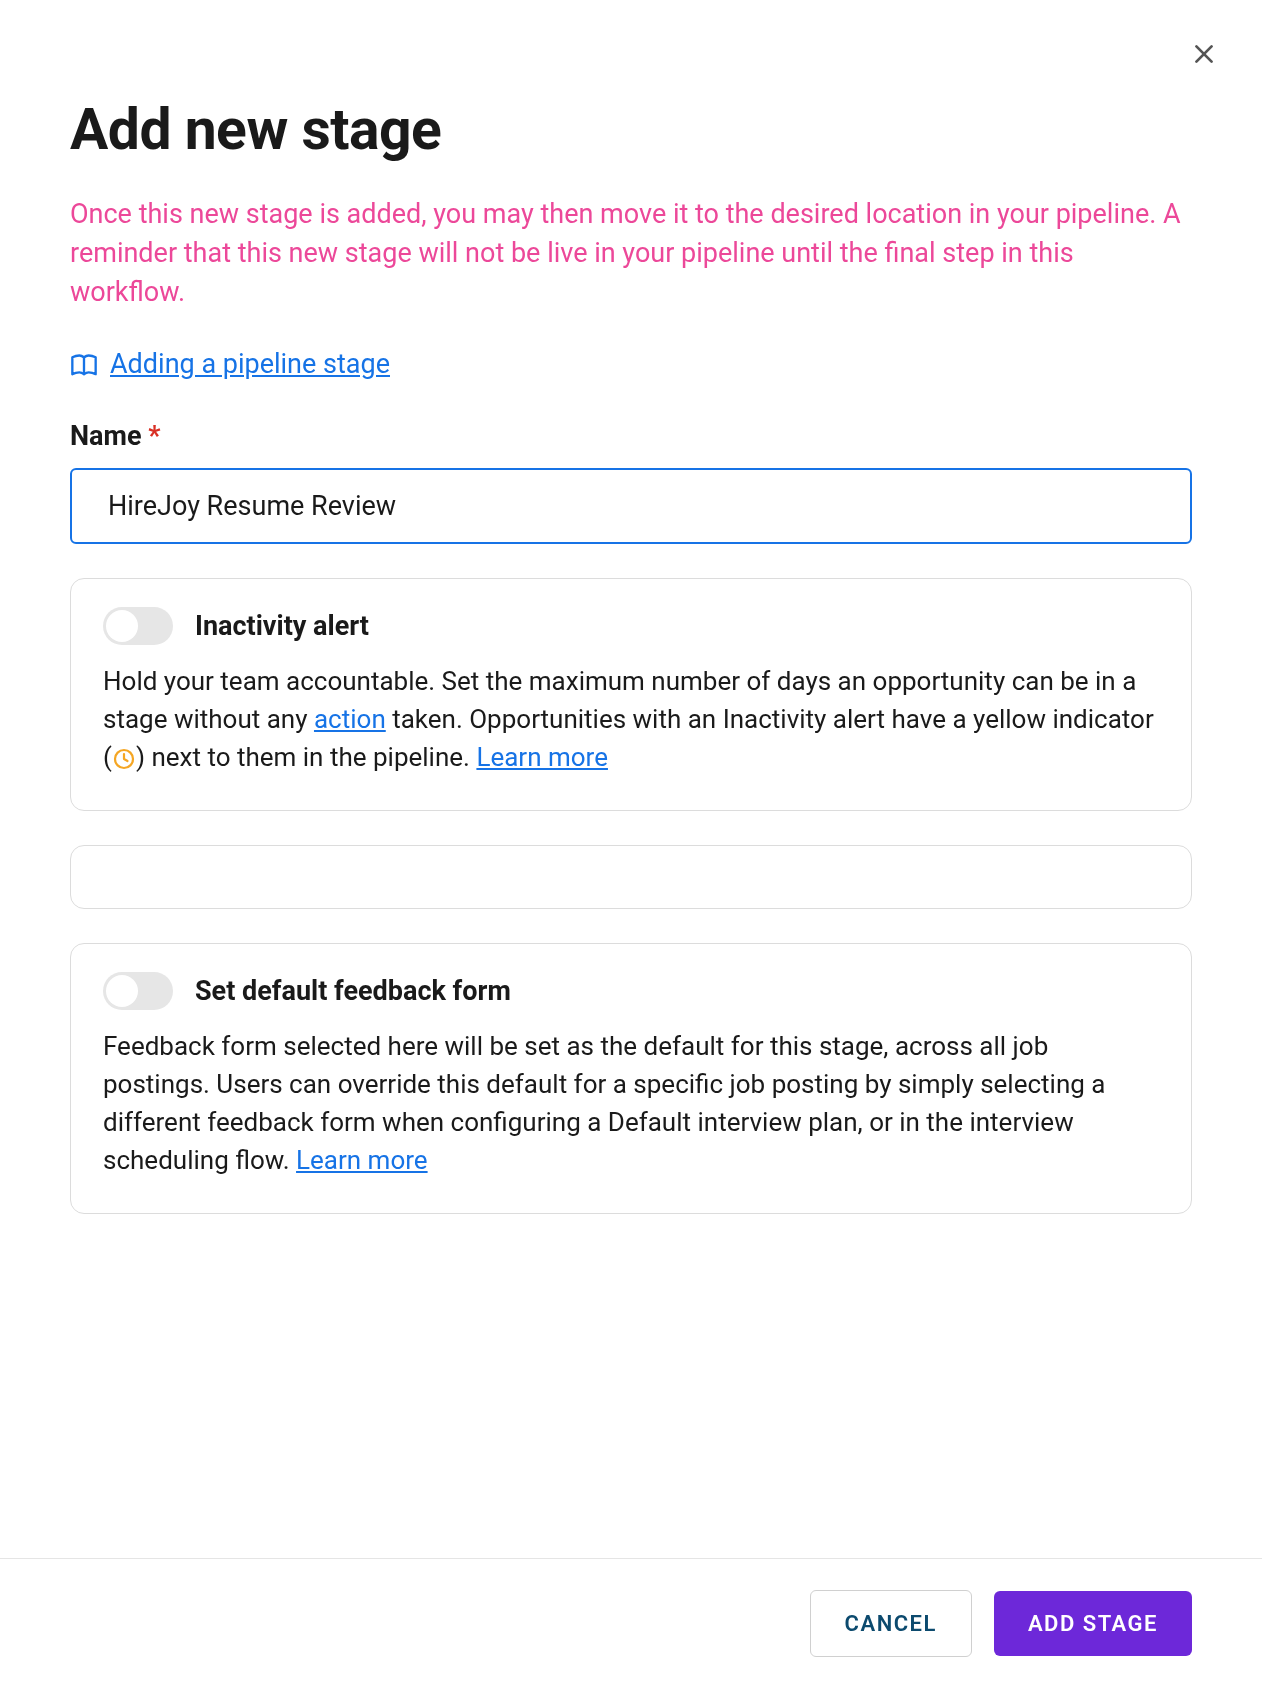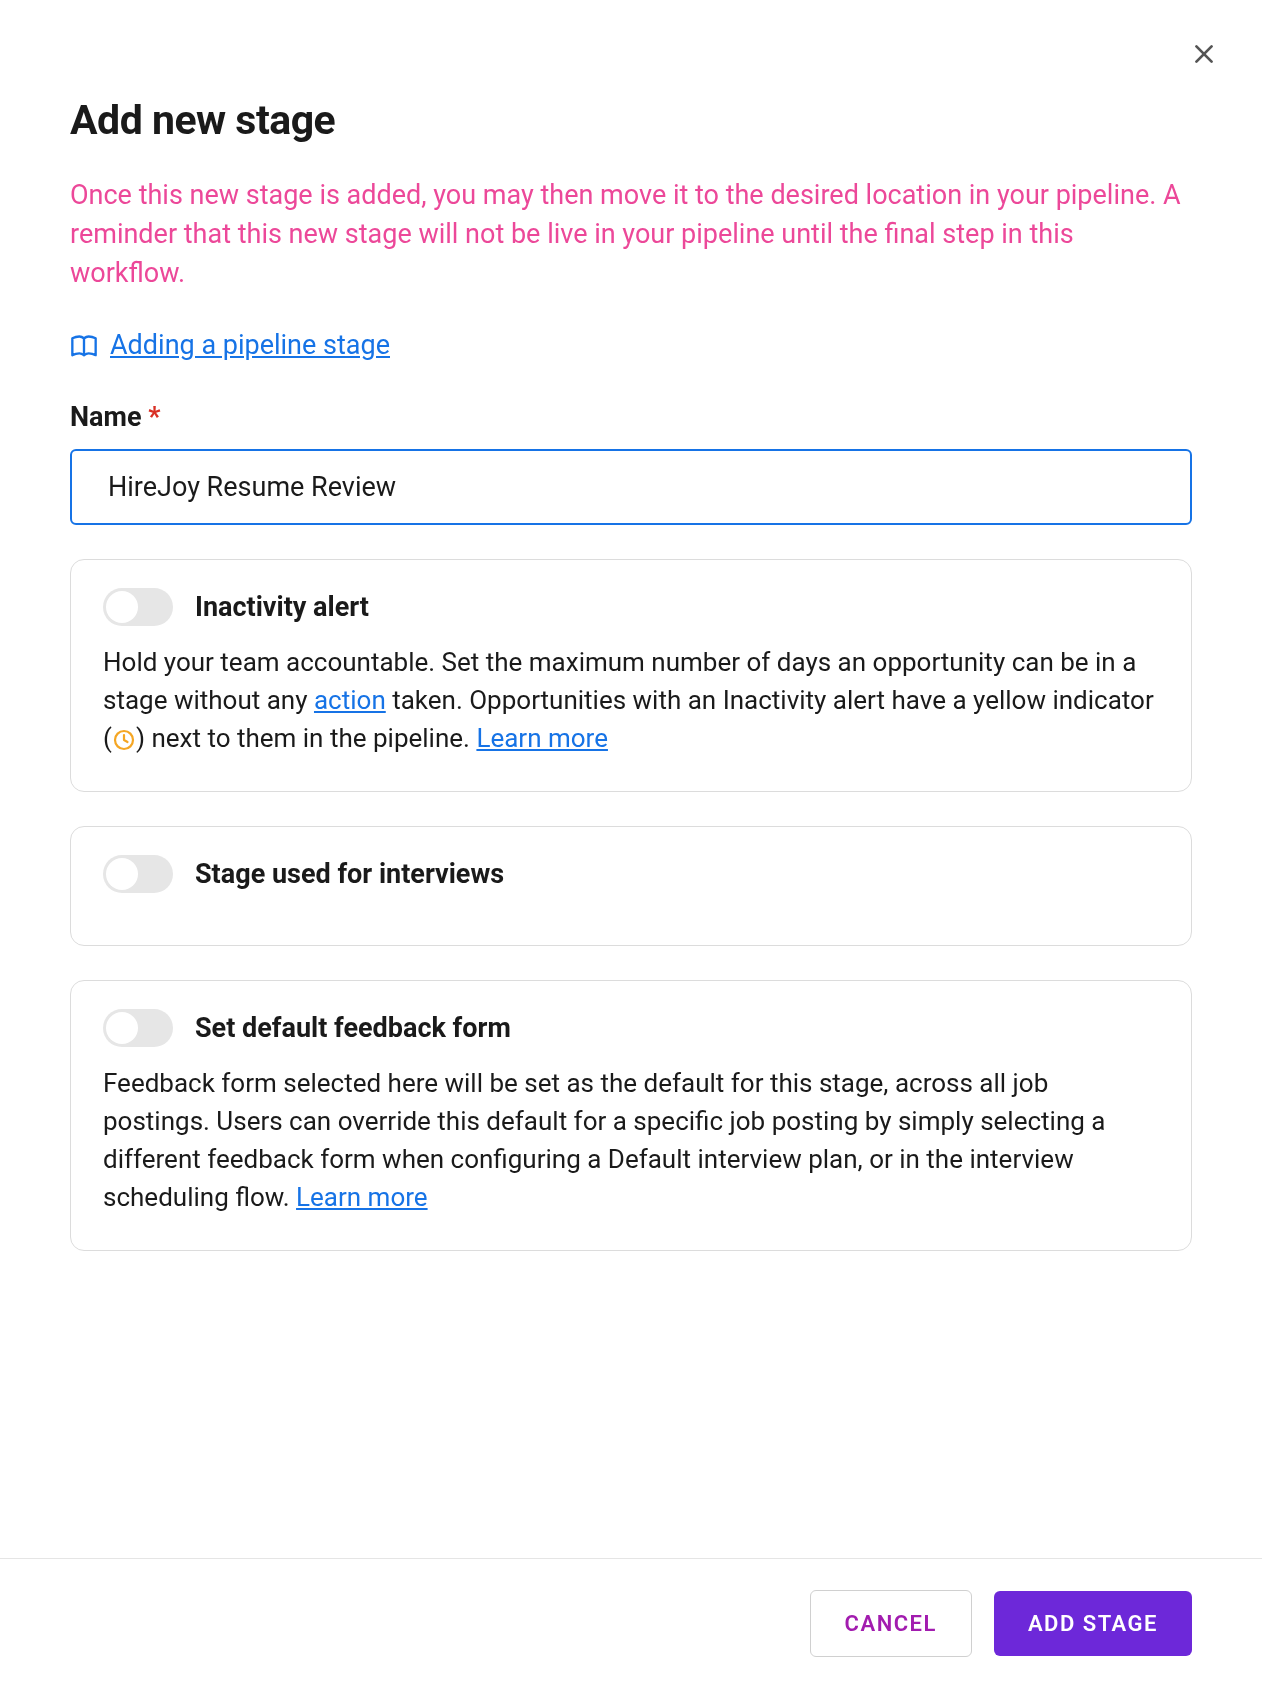--- a/index.html
+++ b/index.html
@@ -30,21 +30,21 @@
       display: flex;
       align-items: center;
       justify-content: center;
       color: #555;
     }
     .close-btn svg {
       width: 26px;
       height: 26px;
     }
     h1 {
-      font-size: 41px;
+      font-size: 57px;
       font-weight: 700;
       color: #1a1a1a;
       margin-top: 56px;
       margin-bottom: 32px;
       letter-spacing: -0.5px;
     }
     .description {
       font-size: 27px;
       line-height: 1.45;
       color: #ec4899;
@@ -159,21 +159,21 @@
       font-weight: 600;
       letter-spacing: 1.5px;
       border-radius: 6px;
       cursor: pointer;
       border: none;
       font-family: inherit;
     }
     .btn-cancel {
       background: #fff;
       border: 1px solid #d0d0d0;
-      color: #a21caf;
+      color: #0c4a6e;
     }
     .btn-primary {
       background: #6d28d9;
       color: #fff;
     }
   </style>
 </head>
 <body>
 
 <div class="modal">
@@ -218,26 +218,20 @@
           <svg viewBox="0 0 24 24" fill="none" stroke="#f5a623" stroke-width="2.2" stroke-linecap="round" stroke-linejoin="round">
             <circle cx="12" cy="12" r="9"></circle>
             <polyline points="12 7 12 12 15.5 14"></polyline>
           </svg>
         </span><span>) next to them in the pipeline. </span> <a class="link">Learn more</a>
     </p>
   </div>
 
   
   <div class="card">
-    <div class="card-header">
-      <div class="toggle">
-        <div class="toggle-knob"></div>
-      </div>
-      <div class="card-title">Stage used for interviews</div>
-    </div>
   </div>
 
   
   <div class="card">
     <div class="card-header">
       <div class="toggle">
         <div class="toggle-knob"></div>
       </div>
       <div class="card-title">Set default feedback form</div>
     </div>

